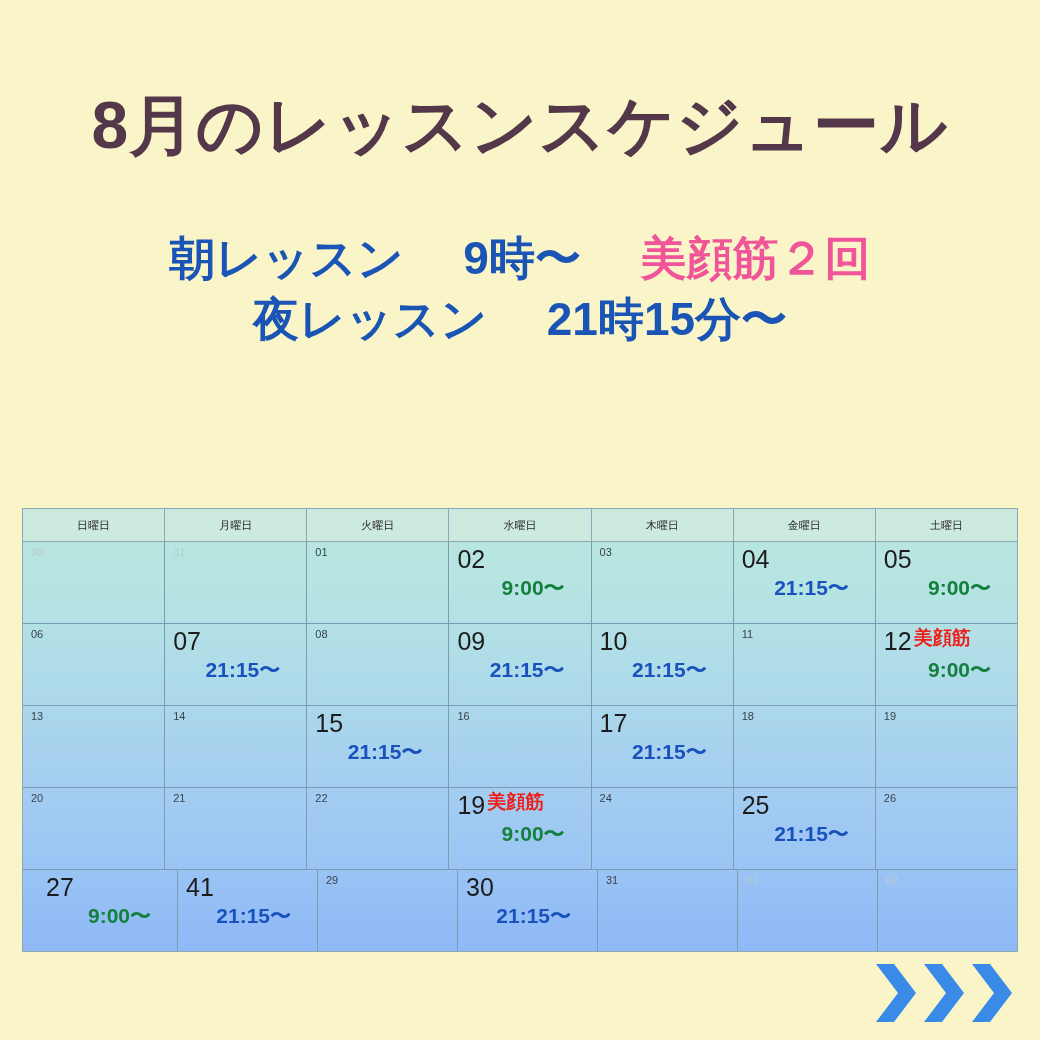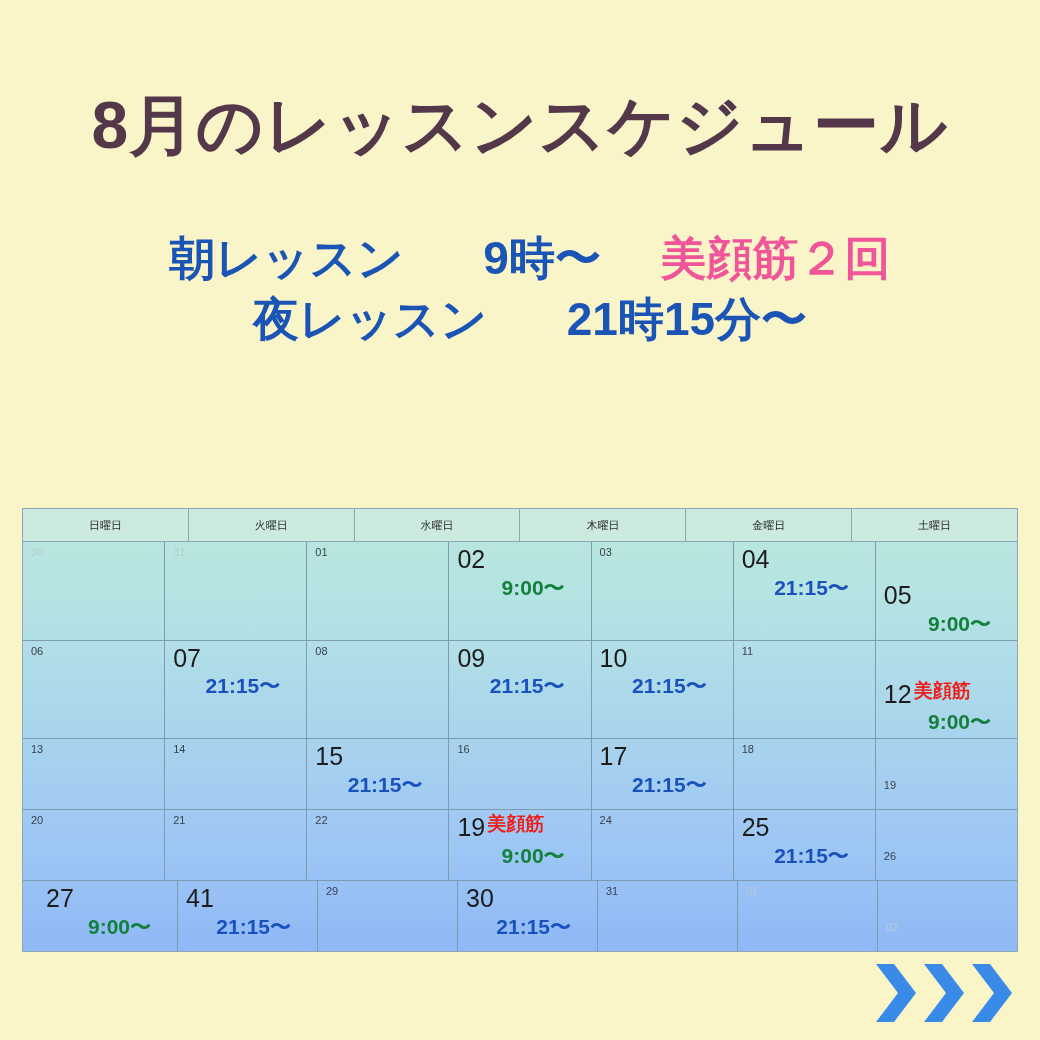--- a/index.html
+++ b/index.html
@@ -46,21 +46,21 @@
     width: 1040px;
     text-align: center;
     line-height: 1.32;
   }
   .sub-line {
     font-size: 46px;
     font-weight: bold;
     white-space: nowrap;
     letter-spacing: 0px;
   }
-  .sub-blue { color: #1a55b5; margin-left: 20px; }
+  .sub-blue { color: #1a55b5; }
   .sub-pink { color: #f0559a; }
   .gap-m { display: inline-block; width: 34px; }
 
   
   .headline {
     position: absolute;
     top: 396px;
     left: 0;
     width: 1040px;
     text-align: center;
@@ -124,21 +124,21 @@
   .cal-row:last-child { border-bottom: none; padding-left: 15px; }
 
   .cell {
     flex: 1 1 0;
     position: relative;
     border-right: 1px solid #7c9ab0;
     box-sizing: border-box;
     padding: 4px 8px 4px 8px;
     overflow: hidden;
   }
-  .cell:last-child { border-right: none; margin-top: 36px; }
+  .cell:last-child { border-right: none; }
 
   .daynum {
     font-size: 11px;
     color: #39414d;
     line-height: 1.1;
     display: block;
   }
   .cell.big .daynum {
     font-size: 25px;
     color: #1c1c1c;
@@ -205,20 +205,21 @@
       <span class="sub-blue">夜レッスン</span>
       <span class="gap-m"></span>
       <span class="sub-blue">21時15分〜</span>
     </div>
   </div>
 
 
   <div class="calendar">
     <div class="cal-head">
         <div class="hcell">日曜日</div>
+        <div class="hcell">月曜日</div>
         <div class="hcell">火曜日</div>
         <div class="hcell">水曜日</div>
         <div class="hcell">木曜日</div>
         <div class="hcell">金曜日</div>
         <div class="hcell">土曜日</div>
       </div>
     <div class="cal-body">
         <div class="cal-row">
           <div class="cell muted">
             <div class="daynum-row">

